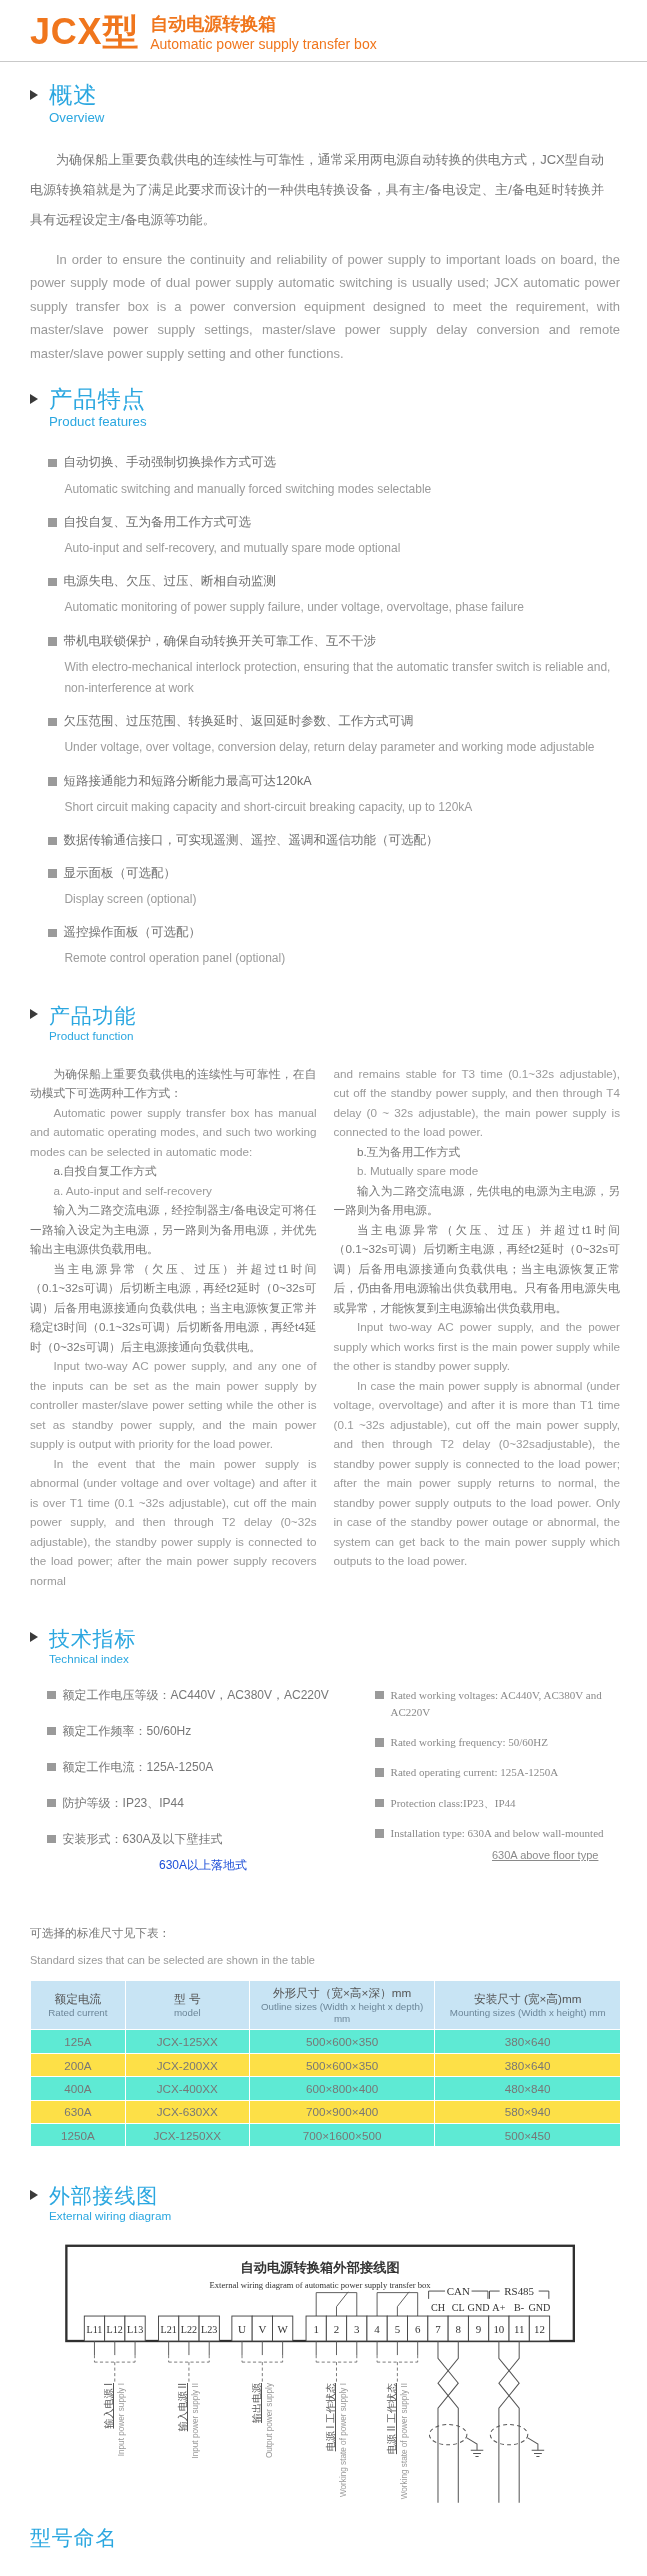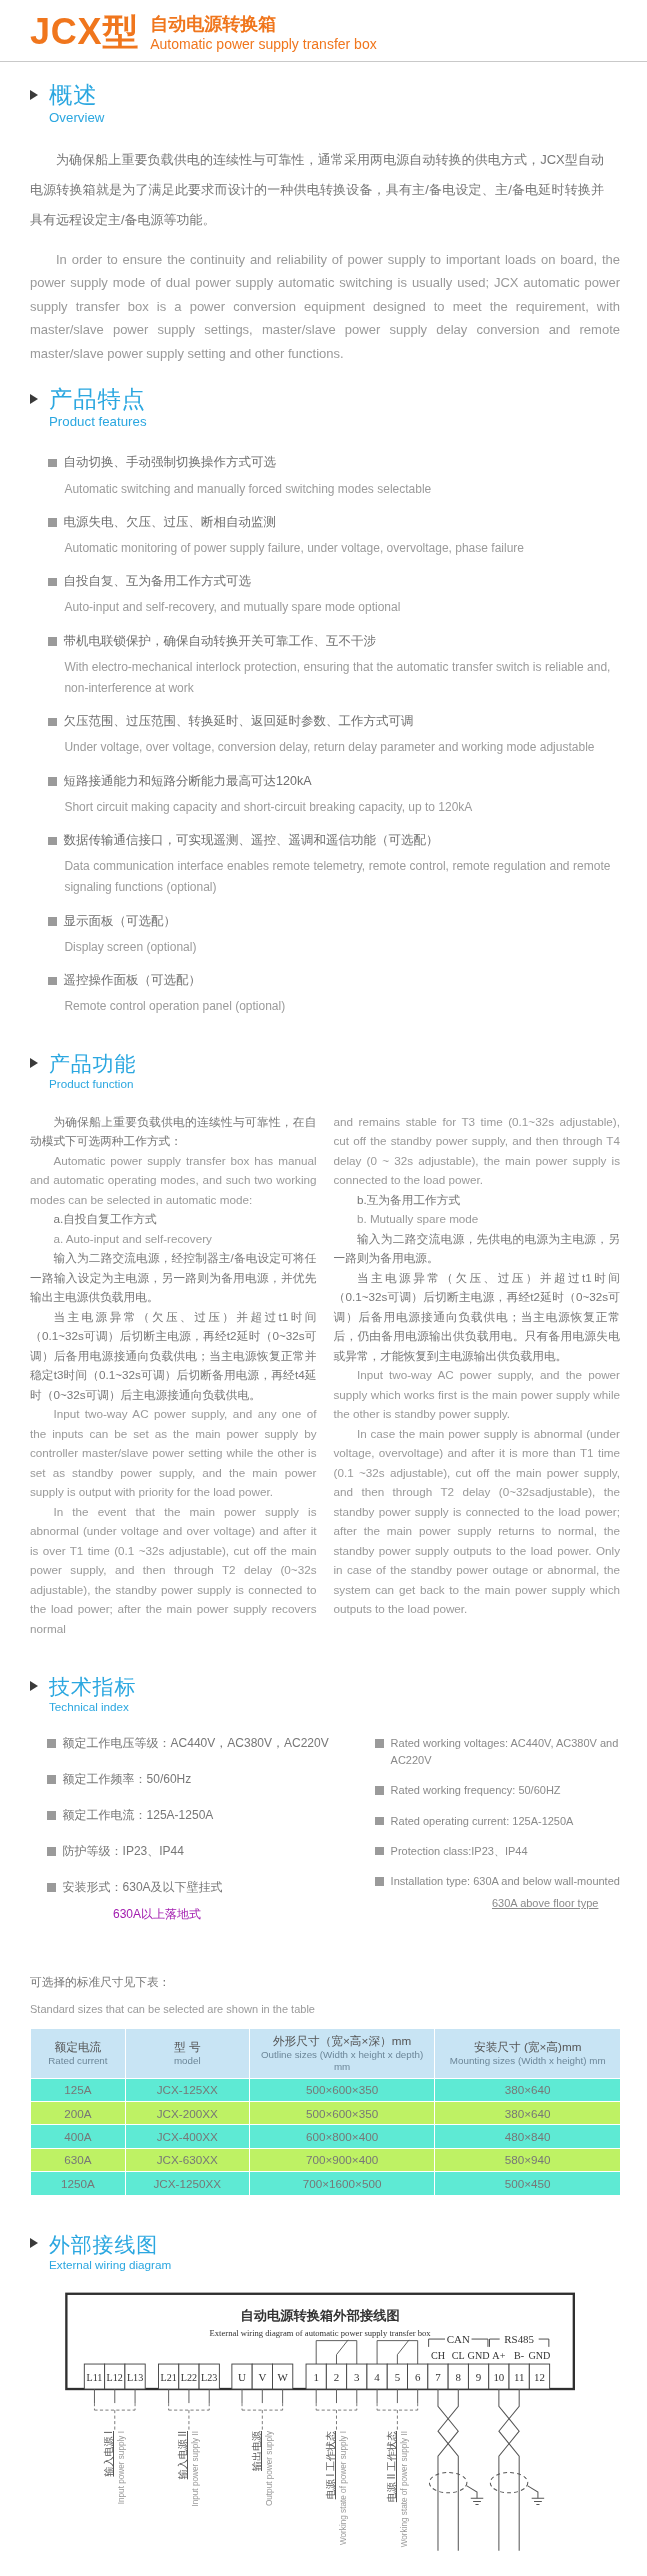--- a/index.html
+++ b/index.html
@@ -40,36 +40,36 @@
   .fp { font-size:11.7px; line-height:19.5px; text-indent:2em; text-align:justify; }
   .fp.zh { color:#777; }
   .fp.en { color:#9a9a9a; }
   .fp.noindent { text-indent:0; }
 
   
   .tech-cols { display:flex; margin:20px 28px 0 47px; }
   .tech-left { width:328px; }
   .tech-right { flex:1; }
   .spec { display:flex; align-items:flex-start; margin-bottom:19px; color:#777; font-size:12px; line-height:17px; }
-  .tech-right .spec { font-size:11px; margin-bottom:13.3px; color:#8a8a8a; }
+  .tech-right .spec { font-size:11px; margin-bottom:13.3px; color:#8a8a8a;font-family:Liberation Serif, serif; }
   .spec .sq { margin-top:3.9px; }
-  .spec-sub { margin:-9.4px 0 19px 66px; color:#a21caf; font-size:12px; }
+  .spec-sub { margin:-9.4px 0 19px 112px; color:#1d4ed8; font-size:12px; }
   .tech-right .spec-sub { font-size:11px; margin:-6.2px 0 0 117px; color:#8a8a8a;text-decoration:underline; }
 
   .note-zh { margin:31px 0 12px 30px; color:#777; font-size:11.7px; line-height:17px; }
   .note-en { margin:1.6px 0 0 30px; color:#9a9a9a; font-size:11px; line-height:15.6px; }
 
   
   table.sizes { margin:11px 0 0 30px; width:591px; border-collapse:separate; border-spacing:1.6px; }
   table.sizes th { background:#c8e4f4; font-weight:normal; padding:3.9px 3.1px; }
   table.sizes th .h-zh { display:block; color:#555; font-size:11.7px; line-height:15.6px; }
   table.sizes th .h-en { display:block; color:#6d8799; font-size:9.8px; line-height:12.5px; }
   table.sizes td { text-align:center; color:#777; font-size:11.7px; padding:4.7px 3.1px; }
   table.sizes tr.alt-a td { background:#5eead4; }
-  table.sizes tr.alt-b td { background:#bef264; }
+  table.sizes tr.alt-b td { background:#fde047; }
   .col-cur { width:16%; } .col-mod { width:21%; } .col-out { width:31.5%; } .col-mnt { width:31.5%; }
 
   
   .diagram { position:relative; height:275px; margin-top:17px; }
   .diagram svg { position:absolute; left:0; top:0; }
   .dg-text { font-family:"Liberation Serif", serif; fill:#333; }
   .rot-label { position:absolute; width:131px; transform:rotate(-90deg); transform-origin:top left; text-align:right; }
   .rot-zh { color:#555; font-size:10px; line-height:12.5px; text-decoration:underline; white-space:nowrap; font-family:"Liberation Sans", sans-serif; }
   .rot-en { color:#999; font-size:8.2px; line-height:11px; white-space:nowrap; }
 </style>
@@ -109,34 +109,34 @@
     <div class="feat">
       <div class="f-zh">
           <span class="sq"></span>
           <span>自动切换、手动强制切换操作方式可选</span>
         </div>
       <div class="f-en">Automatic switching and manually forced switching modes selectable</div>
     </div>
     <div class="feat">
       <div class="f-zh">
           <span class="sq"></span>
+          <span>自投自复、互为备用工作方式可选</span>
+        </div>
+      <div class="f-en">Auto-input and self-recovery, and mutually spare mode optional</div>
+    </div>
+    <div class="feat">
+      <div class="f-zh">
+          <span class="sq"></span>
           <span>电源失电、欠压、过压、断相自动监测</span>
         </div>
       <div class="f-en">Automatic monitoring of power supply failure, under voltage, overvoltage, phase failure</div>
     </div>
     <div class="feat">
       <div class="f-zh">
           <span class="sq"></span>
-          <span>自投自复、互为备用工作方式可选</span>
-        </div>
-      <div class="f-en">Auto-input and self-recovery, and mutually spare mode optional</div>
-    </div>
-    <div class="feat">
-      <div class="f-zh">
-          <span class="sq"></span>
           <span>带机电联锁保护，确保自动转换开关可靠工作、互不干涉</span>
         </div>
       <div class="f-en">With electro-mechanical interlock protection, ensuring that the automatic transfer switch is reliable and, non-interference at work</div>
     </div>
     <div class="feat">
       <div class="f-zh">
           <span class="sq"></span>
           <span>欠压范围、过压范围、转换延时、返回延时参数、工作方式可调</span>
         </div>
       <div class="f-en">Under voltage, over voltage, conversion delay, return delay parameter and working mode adjustable</div>
@@ -146,21 +146,20 @@
           <span class="sq"></span>
           <span>短路接通能力和短路分断能力最高可达120kA</span>
         </div>
       <div class="f-en">Short circuit making capacity and short-circuit breaking capacity, up to 120kA</div>
     </div>
     <div class="feat">
       <div class="f-zh">
           <span class="sq"></span>
           <span>数据传输通信接口，可实现遥测、遥控、遥调和遥信功能（可选配）</span>
         </div>
-      <div class="f-en">Data communication interface enables remote telemetry, remote control, remote regulation and remote signaling functions (optional)</div>
     </div>
     <div class="feat">
       <div class="f-zh">
           <span class="sq"></span>
           <span>显示面板（可选配）</span>
         </div>
       <div class="f-en">Display screen (optional)</div>
     </div>
     <div class="feat">
       <div class="f-zh">

